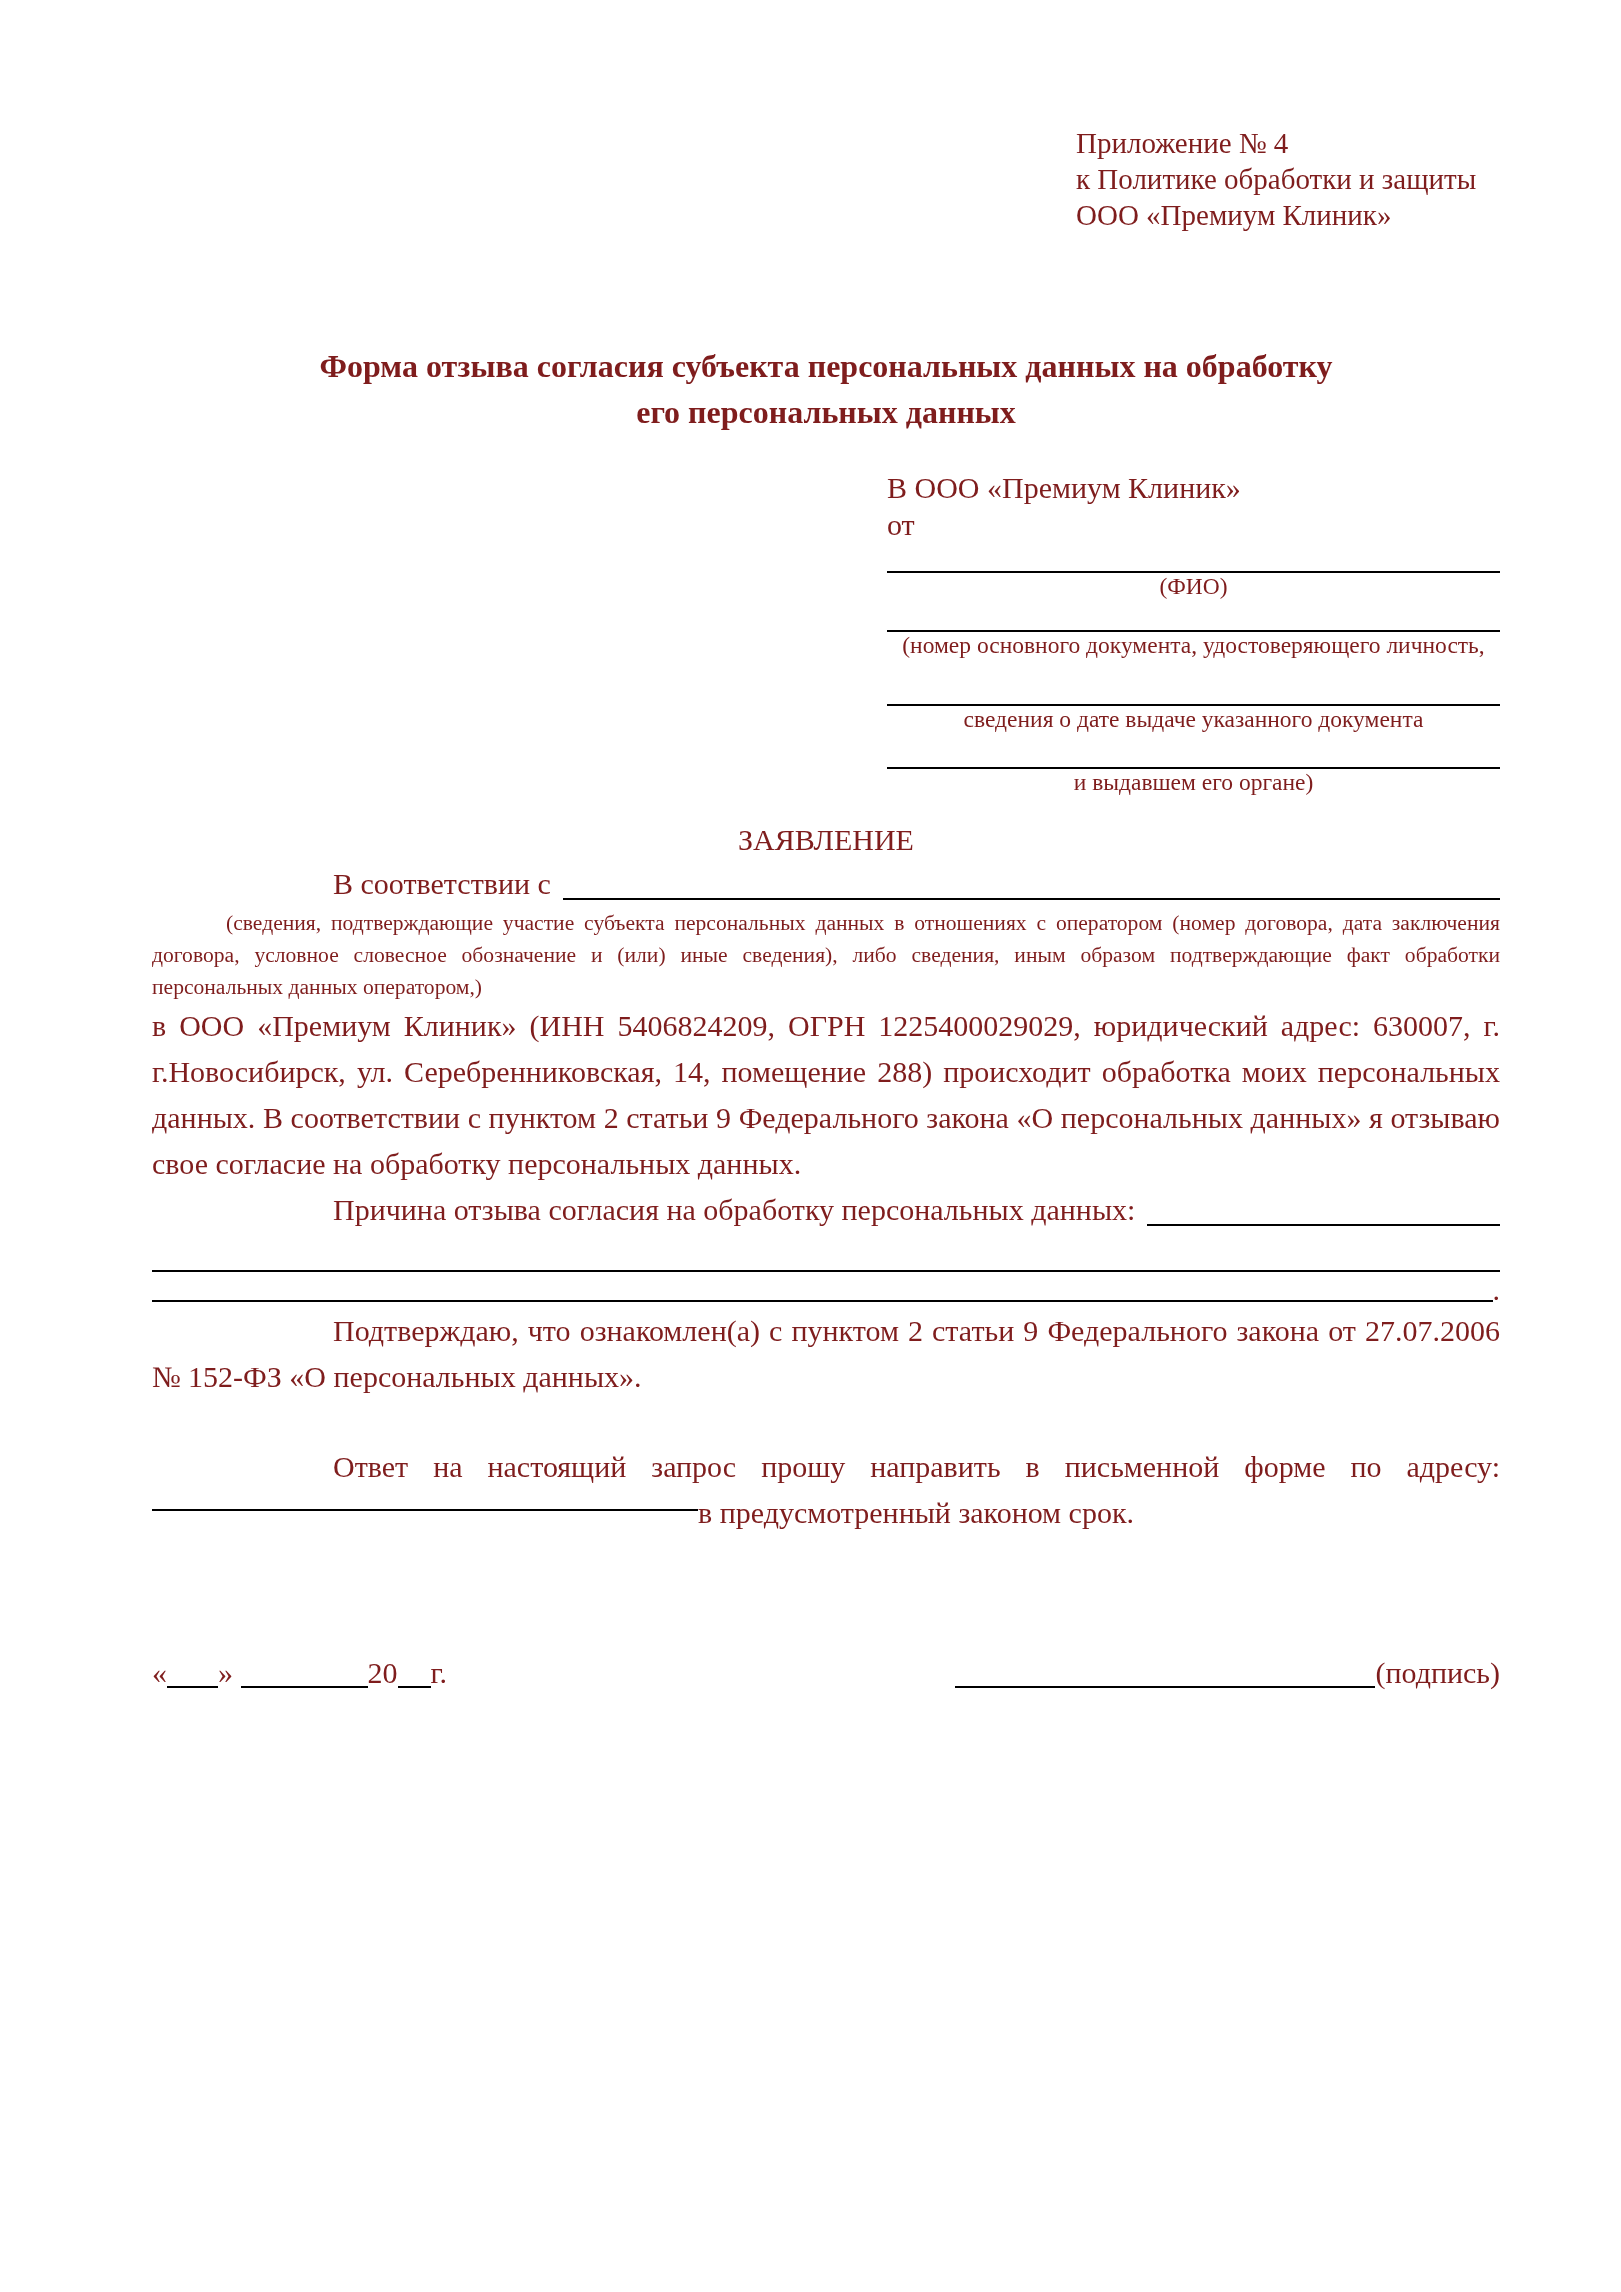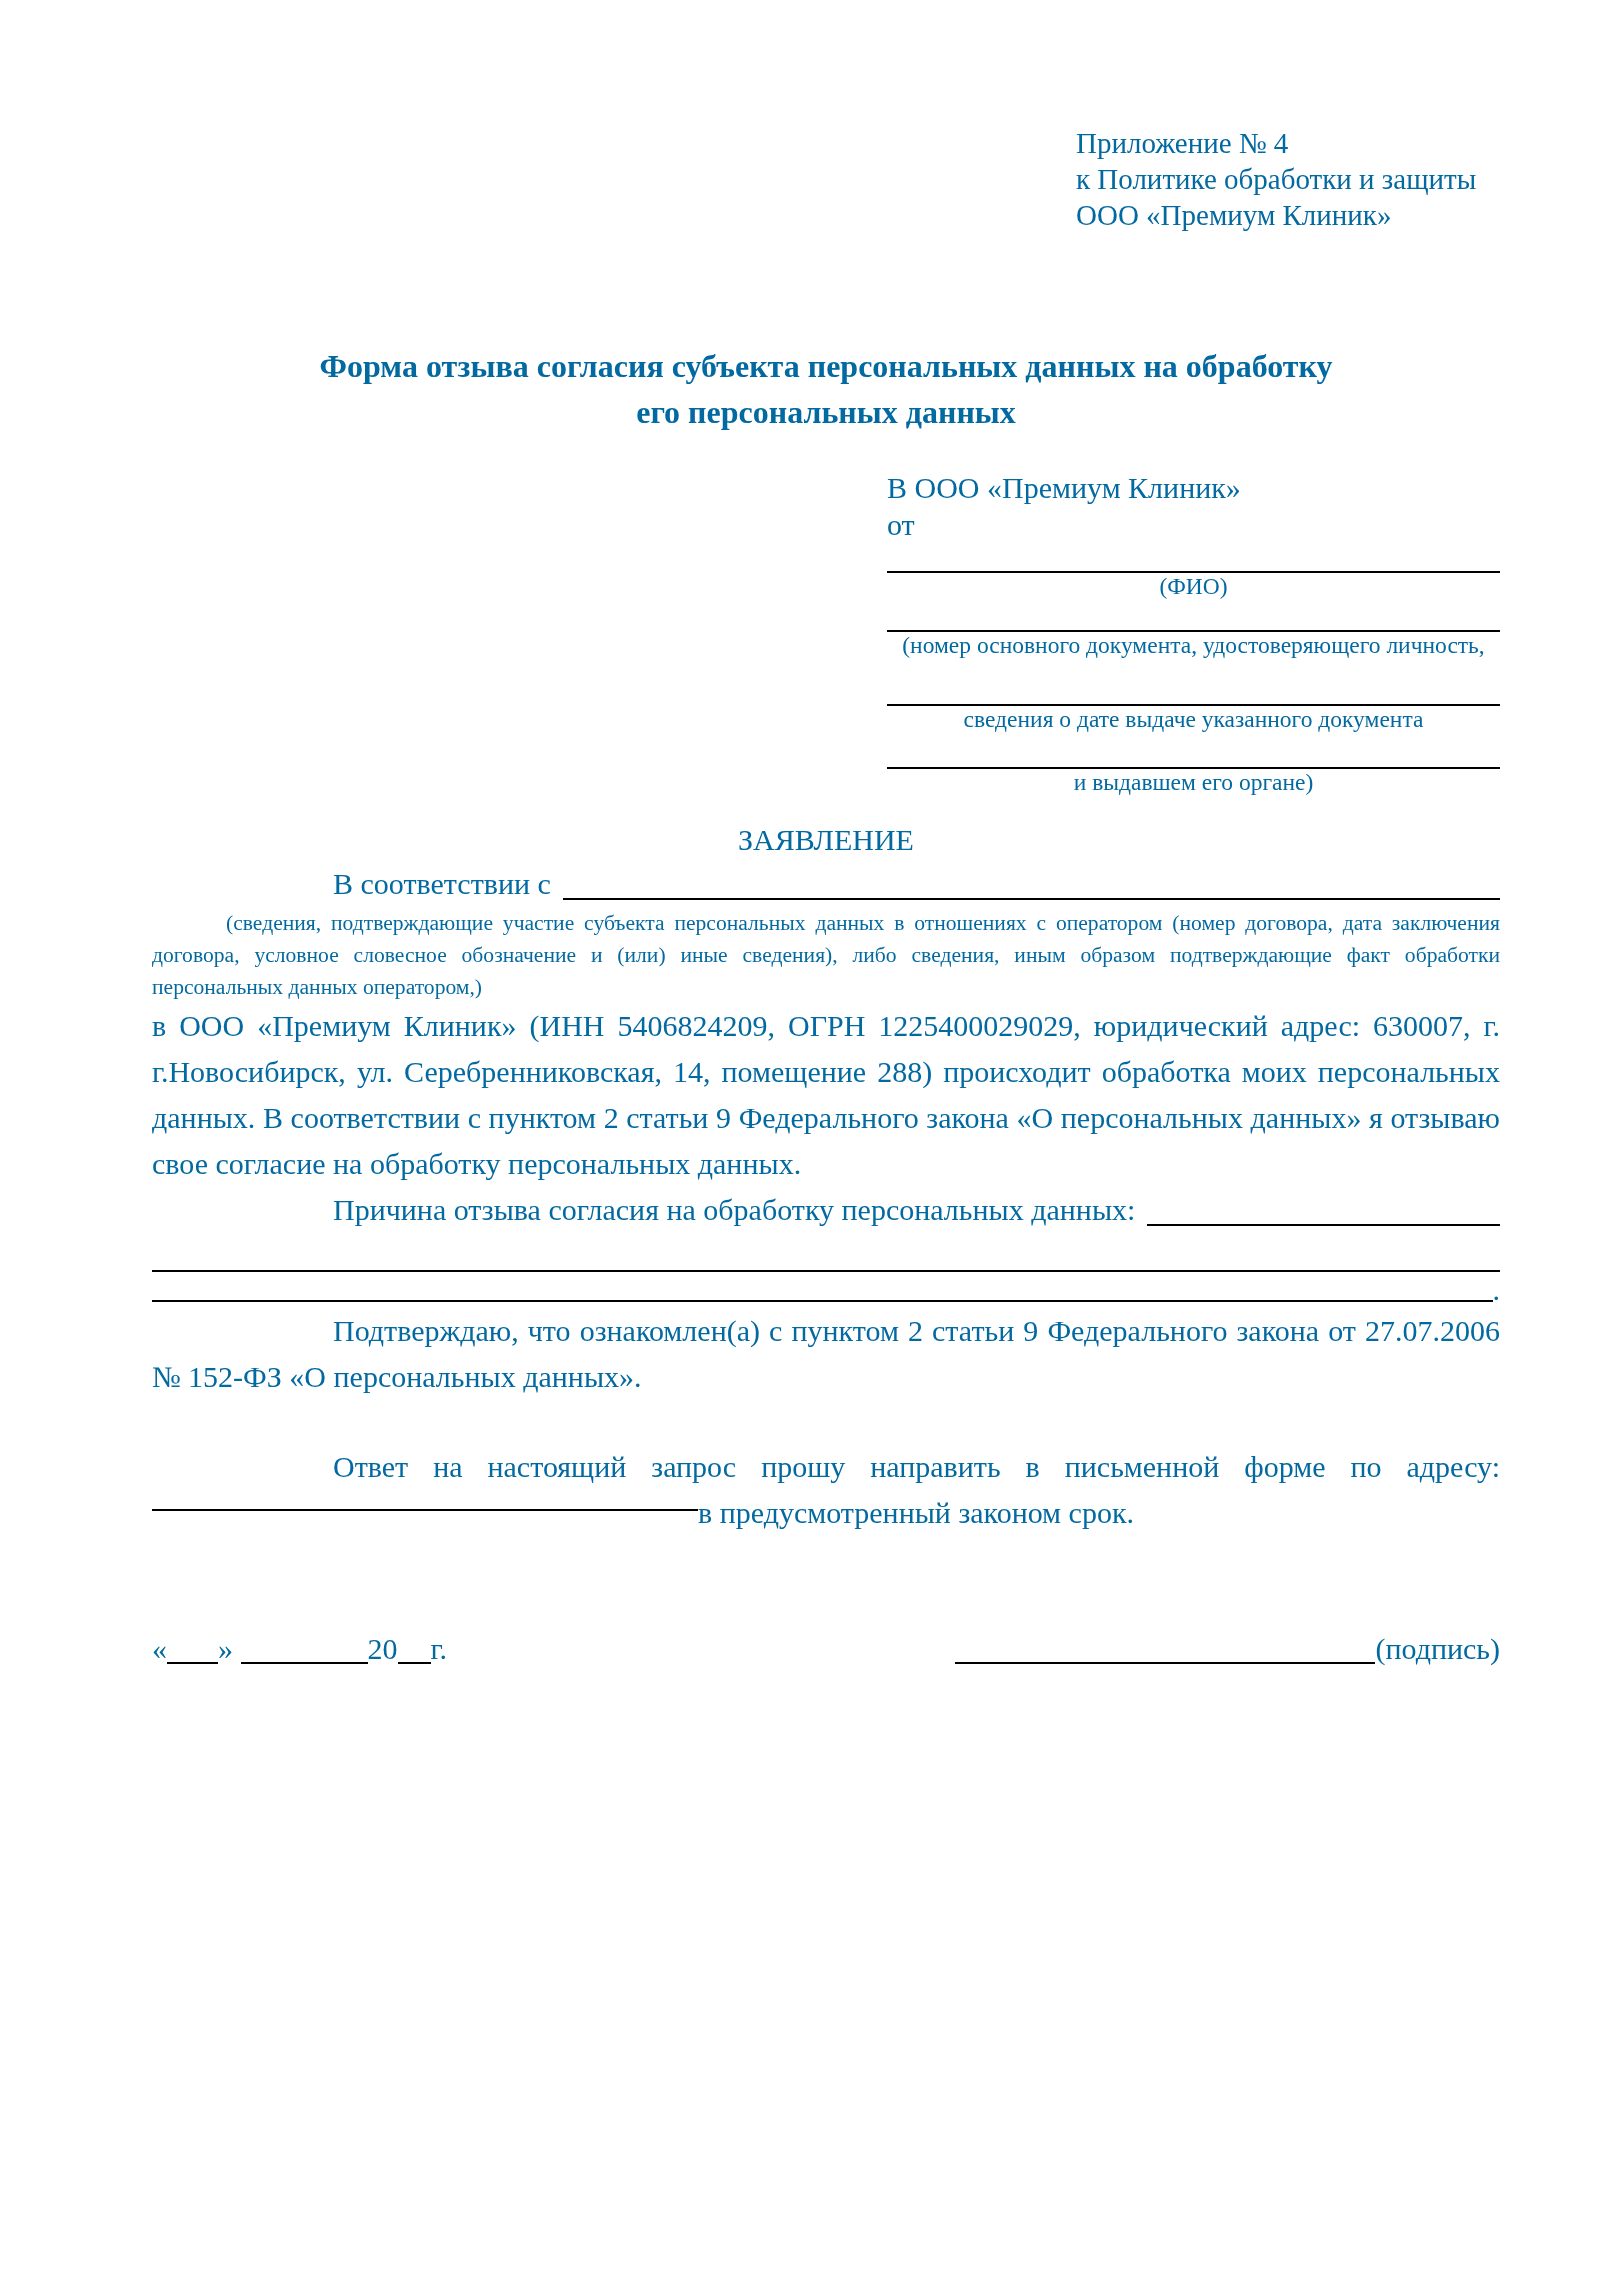--- a/index.html
+++ b/index.html
@@ -2,21 +2,21 @@
 <html lang="ru"><head>
 <meta charset="utf-8">
 <style>
   html,body { margin:0; padding:0; background:#777; }
   .page {
     position: relative;
     width: 1621px;
     height: 2293px;
     margin: 0 auto;
     background: #ffffff;
-    color: #0369a1;
+    color: #7f1d1d;
     font-family: "Liberation Serif", "DejaVu Serif", serif;
     overflow: hidden;
   }
   .content {
     position: absolute;
     left: 152px;
     top: 0;
     width: 1348px;
   }
 
@@ -132,21 +132,21 @@
     display: inline-block;
     height: 2px;
     background: #000;
     position: relative;
     top: 4.9px;
   }
   .u-day   { width: 51px; }
   .u-month { width: 127px; }
   .u-year  { width: 33px; }
   .u-sign  { width: 420px; }
-  .sig-group { white-space: nowrap; }
+  .sig-group { white-space: nowrap; margin-top: 24px; }
   .date-group { white-space: nowrap; }
 </style>
 </head>
 <body>
 
 <div class="page">
   <div class="content">
 
     <div class="appendix">
       <div>Приложение № 4</div>

